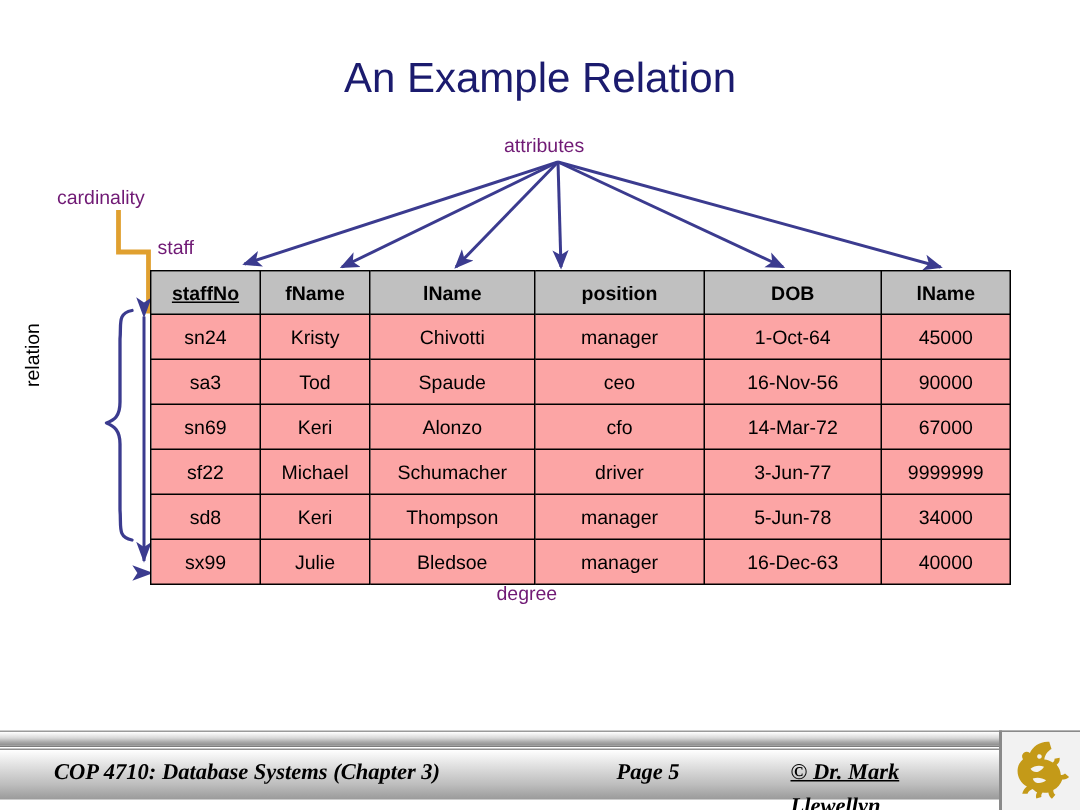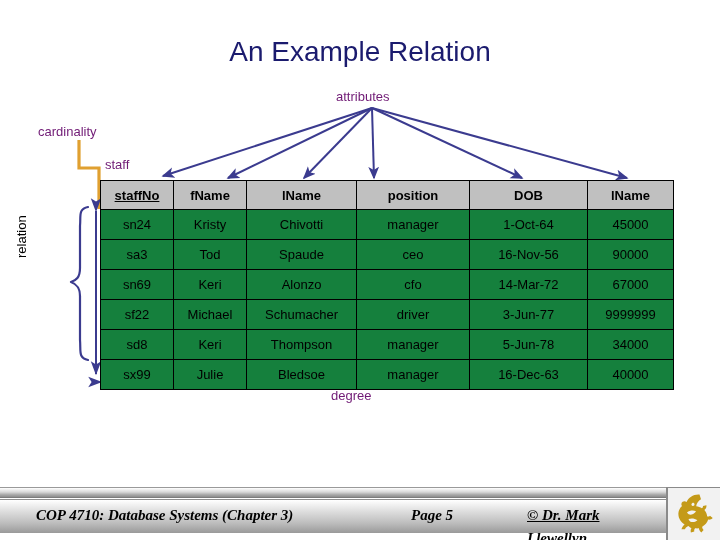--- a/index.html
+++ b/index.html
@@ -82,21 +82,21 @@
   }
   #relation-table td, #relation-table th {
     border: 1px solid #000000;
     height: 29px;
     font-size: 13px;
     color: #000000;
     text-align: center;
     font-weight: normal;
     font-family: "Liberation Sans", sans-serif;
     padding: 0 2px;
-    background: #15803d;
+    background: #fca5a5;
   }
   #relation-table thead th {
     background: #c0c0c0;
     font-weight: bold;
     height: 28px;
   }
   #relation-table thead th.pk span {
     text-decoration: underline;
   }
   .c0 { width: 73px; }

